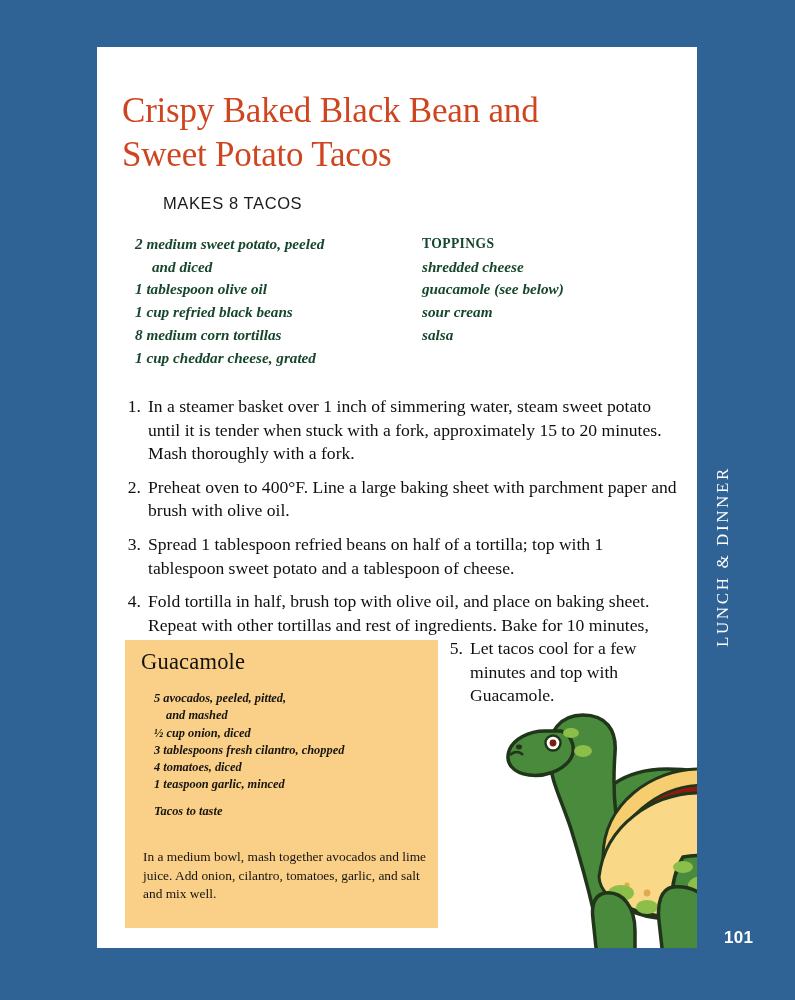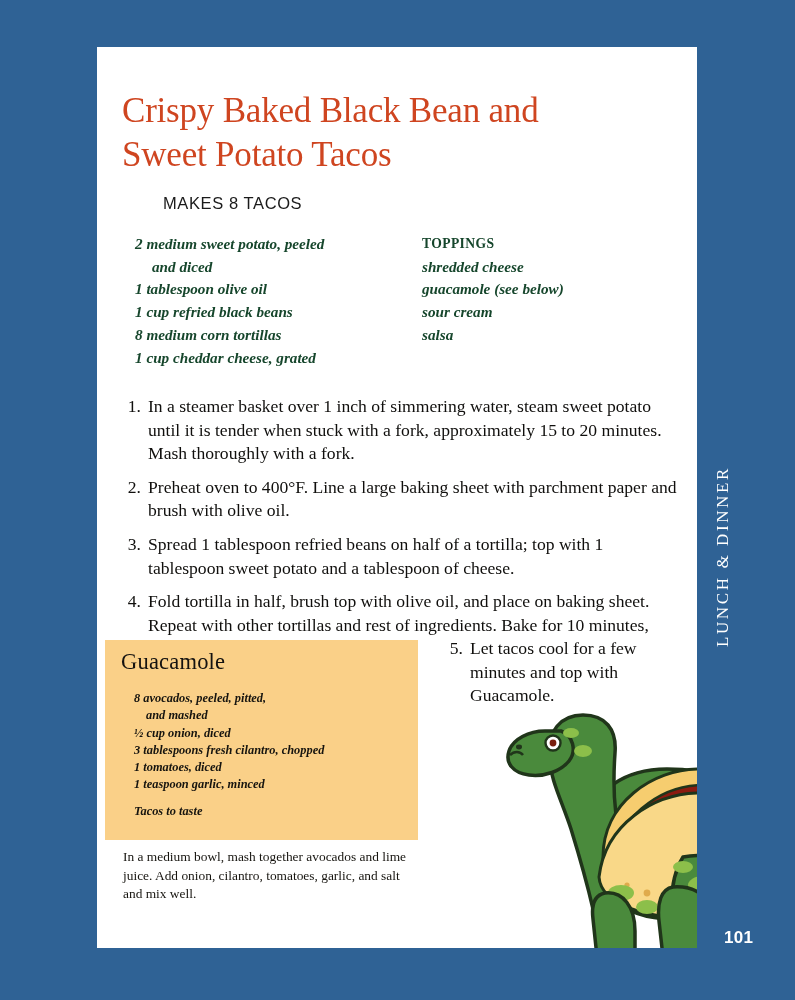--- a/index.html
+++ b/index.html
@@ -112,24 +112,24 @@
     position: absolute;
     left: 336px;
     top: 590px;
     width: 245px;
   }
   #step-5-block .step { margin-bottom: 0; padding-left: 37px; }
 
   
   #guacamole-box {
     position: absolute;
-    left: 8px;
+    left: 28px;
     top: 593px;
     width: 313px;
-    height: 200px;
+    height: 288px;
     background: #fad088;
   }
   #guacamole-title {
     position: absolute;
     left: 16px;
     top: 9px;
     font-family: "Liberation Serif", serif;
     font-size: 22.5px;
     color: #141210;
     letter-spacing: 0.2px;
@@ -252,24 +252,24 @@
     <div class="step">
       <span class="step-num">5.</span>
       <span>Let tacos cool for a few minutes and top with Guacamole.</span>
     </div>
   </div>
 
   <div id="guacamole-box">
     <div id="guacamole-title">Guacamole</div>
 
     <div id="guacamole-ingredients">
-      <div><span>8 avocados, peeled, pitted,</span><span class="cont">and mashed</span></div>
+      <div><span>5 avocados, peeled, pitted,</span><span class="cont">and mashed</span></div>
       <div>½ cup onion, diced</div>
       <div>3 tablespoons fresh cilantro, chopped</div>
-      <div>1 tomatoes, diced</div>
+      <div>4 tomatoes, diced</div>
       <div>1 teaspoon garlic, minced</div>
       <div class="guac-gap"></div>
       <div>Tacos to taste</div>
     </div>
 
     <div id="guacamole-method">In a medium bowl, mash together avocados and lime juice. Add onion, cilantro, tomatoes, garlic, and salt and mix well.</div>
   </div>
 
   <svg id="dino-illustration" viewBox="0 0 300 250">
     <g>

